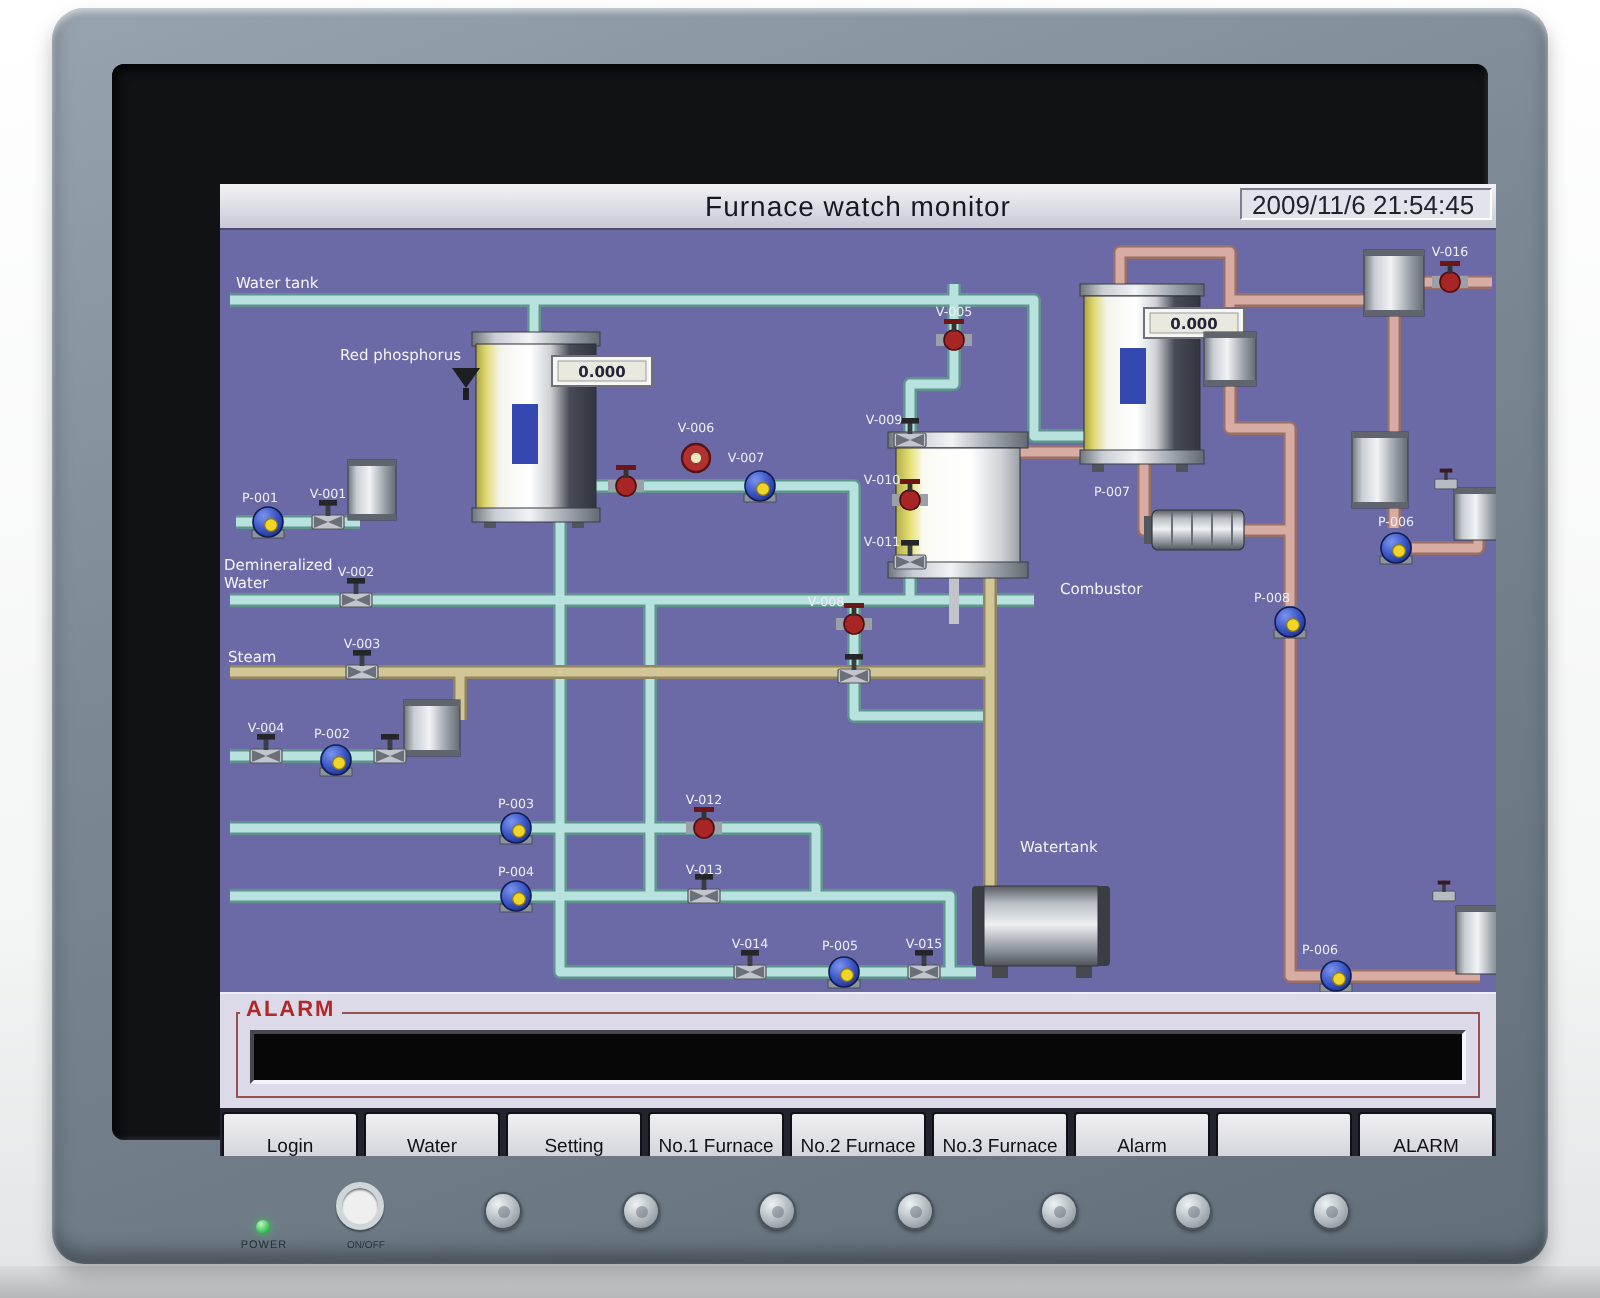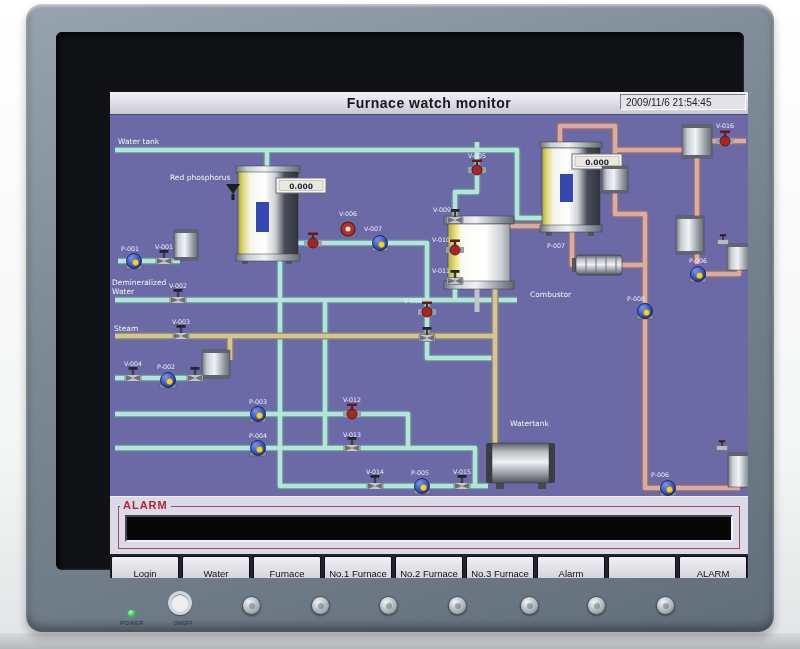--- a/index.html
+++ b/index.html
@@ -13,25 +13,25 @@
         box-shadow:inset 0 2px 3px rgba(255,255,255,.55), inset 0 -6px 10px rgba(0,0,0,.35),
                    0 6px 10px rgba(0,0,0,.25);}
   .cavity{position:absolute;left:30px;top:28px;width:688px;height:538px;border-radius:6px;
         background:#101216;
         box-shadow:inset 2px 2px 6px rgba(0,0,0,.9), inset -1px -1px 2px rgba(255,255,255,.15);}
   .lcd{position:absolute;left:54px;top:60px;width:638px;height:486px;background:#6b6aa6;overflow:hidden;}
   
   .titlebar{position:absolute;left:0;top:0;width:638px;height:22px;
         background:linear-gradient(#f2f2f6,#c9c9d4);border-bottom:1px solid #4c4c6e;}
   .titlebar .t{position:absolute;left:0;right:0;top:3px;text-align:center;
-        font-size:14px;font-weight:bold;color:#17171f;letter-spacing:.5px;}
+        font-size:14px;font-weight:normal;color:#17171f;letter-spacing:.5px;}
   .clock{position:absolute;right:2px;top:2px;width:126px;height:16px;background:#e3e3ec;
         border-top:1px solid #7c7c8c;border-left:1px solid #7c7c8c;
         border-bottom:1px solid #ffffff;border-right:1px solid #ffffff;
-        font-size:10px;color:#22222c;line-height:16px;padding-left:5px;box-sizing:border-box;margin-left:48px;}
+        font-size:13px;color:#22222c;line-height:16px;padding-left:5px;box-sizing:border-box;margin-left:48px;}
   .diagram{position:absolute;left:0;top:22px;width:638px;height:382px;}
   
   .alarmzone{position:absolute;left:0;top:404px;width:638px;height:58px;background:#dcd9e8;
         border-top:1px solid #f0eef8;}
   .alarmframe{position:absolute;left:8px;right:8px;top:9px;bottom:6px;border:1px solid #96524e;}
   .alarmlabel{position:absolute;left:10px;top:2px;padding:0 3px;background:#dcd9e8;
         font-size:11px;font-weight:bold;color:#b02828;letter-spacing:1px;}
   .alarmbox{position:absolute;left:6px;right:6px;top:8px;bottom:6px;background:#070707;
         border-top:2px solid #46464e;border-left:2px solid #46464e;
         border-bottom:2px solid #f4f2fa;border-right:2px solid #f4f2fa;}
@@ -360,21 +360,21 @@
       <div class="alarmzone">
         <div class="alarmframe">
           <div class="alarmbox"></div>
         </div>
         <div class="alarmlabel">ALARM</div>
       </div>
 
       <div class="btnbar">
         <button class="hmibtn">Login</button>
         <button class="hmibtn">Water</button>
-        <button class="hmibtn">Furnace</button>
+        <button class="hmibtn">Setting</button>
         <button class="hmibtn">No.1 Furnace</button>
         <button class="hmibtn">No.2 Furnace</button>
         <button class="hmibtn">No.3 Furnace</button>
         <button class="hmibtn">Alarm</button>
         <button class="hmibtn"></button>
         <button class="hmibtn">ALARM</button>
       </div>
 
     </div>
   </div>

